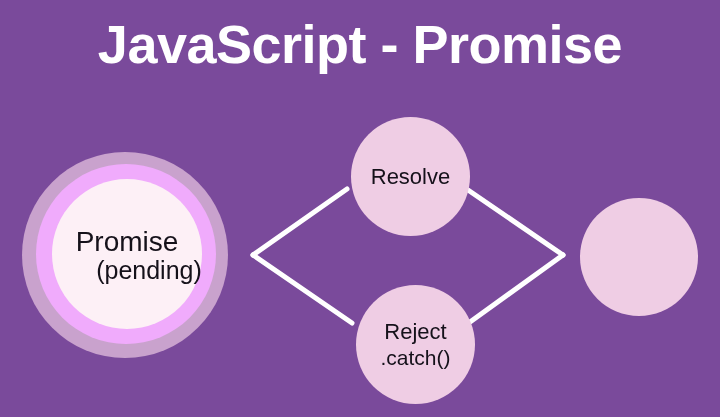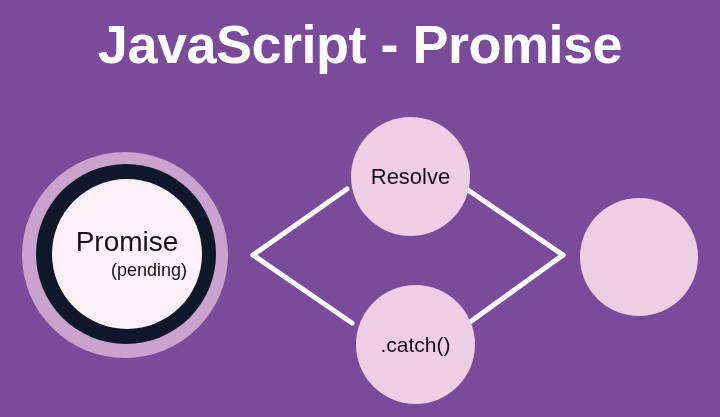--- a/index.html
+++ b/index.html
@@ -50,21 +50,21 @@
     border-radius: 50%;
     background: #c9a2cd;
   }
   .ring-mid {
     position: absolute;
     left: 14px;
     top: 12px;
     width: 180px;
     height: 180px;
     border-radius: 50%;
-    background: #0f172a;
+    background: #f0abfc;
   }
   .ring-inner {
     position: absolute;
     left: 16px;
     top: 15px;
     width: 150px;
     height: 150px;
     border-radius: 50%;
     background: #fdf0f6;
     display: flex;
@@ -73,21 +73,21 @@
     justify-content: center;
   }
   .promise-label {
     color: #15111a;
     font-size: 28px;
     line-height: 32px;
     white-space: nowrap;
   }
   .promise-sub {
     color: #15111a;
-    font-size: 18px;
+    font-size: 25px;
     line-height: 24px;
     white-space: nowrap;
     margin-left: 44px;
   }
 
   
   .node {
     position: absolute;
     border-radius: 50%;
     background: #efcde4;
@@ -136,19 +136,20 @@
         <div class="promise-sub">(pending)</div>
       </div>
     </div>
   </div>
 
   <div id="node-resolve" class="node">
     <div class="node-title">Resolve</div>
   </div>
 
   <div id="node-reject" class="node">
+    <div class="node-title">Reject</div>
     <div class="node-method">.catch()</div>
   </div>
 
   <div id="node-settled" class="node">
   </div>
 
 </div>
 
 </body></html>

